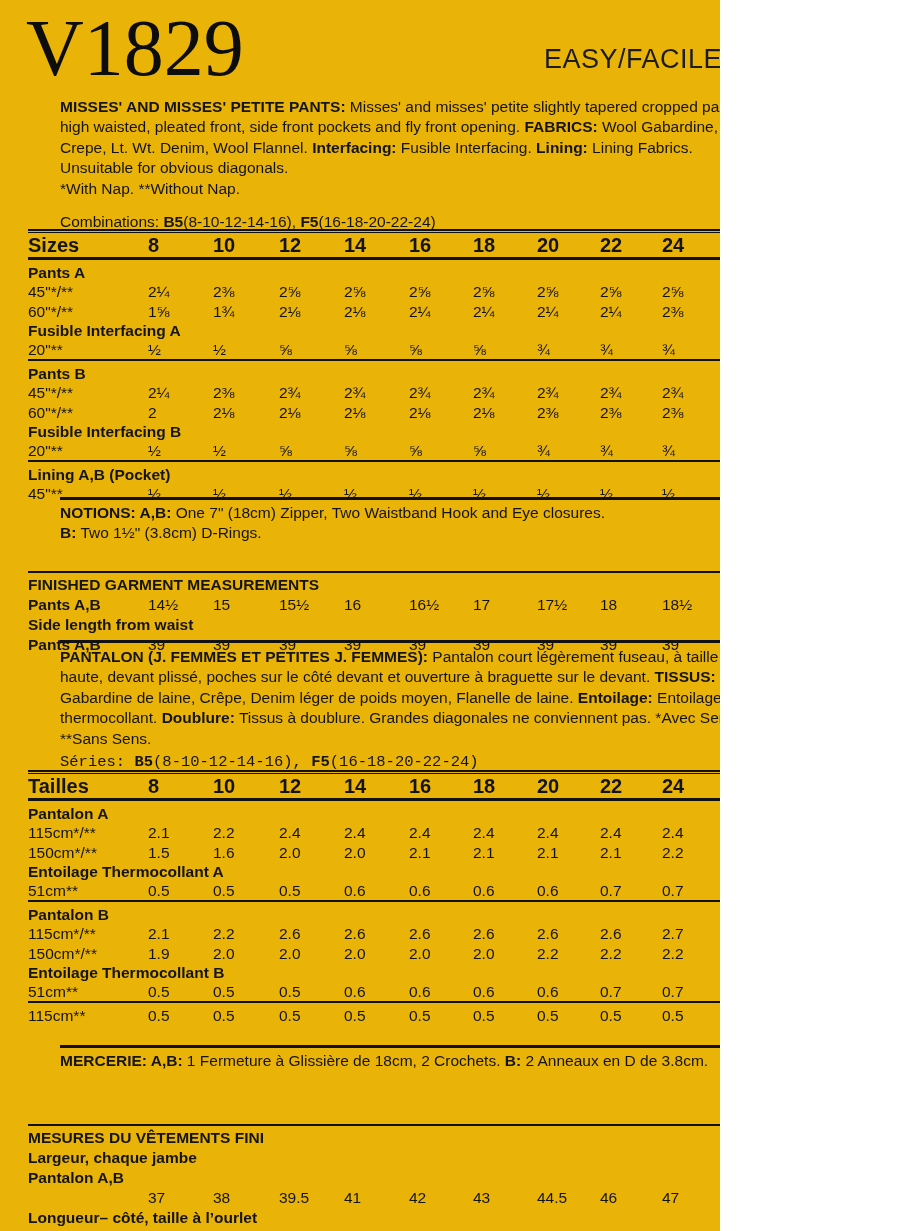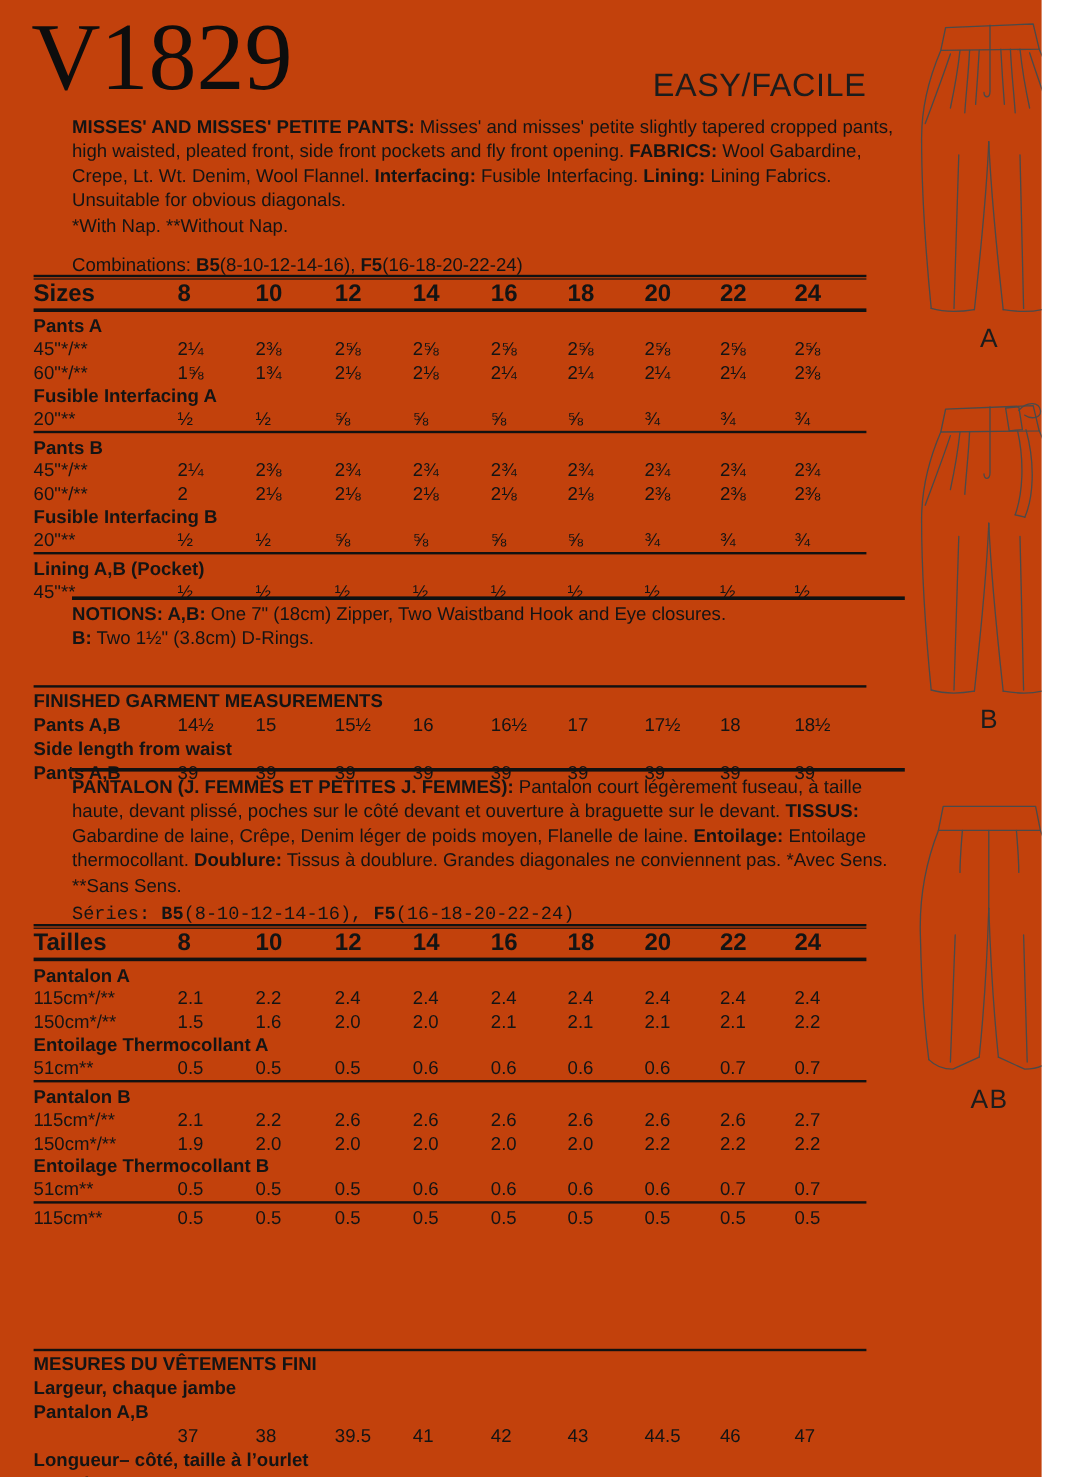--- a/index.html
+++ b/index.html
@@ -1,22 +1,22 @@
 <!DOCTYPE html>
 <html><head>
 <meta charset="utf-8">
 <style>
   html,body{margin:0;padding:0;background:#fff;}
-  .page{position:relative;width:868px;height:1231px;background:#c2410c;overflow:hidden;
+  .page{position:relative;width:720px;height:1231px;background:#eab308;overflow:hidden;
         font-family:"Liberation Sans",sans-serif;font-size:15.5px;color:#141414;}
   .abs{position:absolute;}
   .col{left:28px;width:694px;}
   
   .title{font-family:"Liberation Serif",serif;font-weight:400;font-size:80px;line-height:80px;letter-spacing:0px;color:#0d0d0d;}
-  .difficulty{font-size:27px;line-height:27px;letter-spacing:0.5px;text-align:right;color:#1c1c1c;margin-top:12px;}
+  .difficulty{font-size:27px;line-height:27px;letter-spacing:0.5px;text-align:right;color:#1c1c1c;}
   
   .para{line-height:20.4px;margin-left:32px;}
   .para b{font-weight:700;}
   
   .bt3{border-top:3px solid #111;padding-top:3px;}
   .bt25{border-top:2.5px solid #111;padding-top:2px;margin-top:28px;}
   .bt35{border-top:3.5px solid #111;padding-top:4px;}
   
   .ytable{position:absolute;left:28px;width:694px;}
   .rule{width:694px;}
@@ -315,20 +315,21 @@
         <span class="tval c2">0.5</span>
         <span class="tval c3">0.5</span>
         <span class="tval c4">0.5</span>
         <span class="tval c5">0.5</span>
         <span class="tval c6">0.5</span>
         <span class="tval c7">0.5</span>
         <span class="tval c8">0.5</span>
       </div>
     </div>
 
+  <div class="abs col para bt3" style="top:1045px;"><b>MERCERIE: A,B:</b><span> 1 Fermeture à Glissière de 18cm, 2 Crochets. </span><b>B:</b><span> 2 Anneaux en D de 3.8cm.</span></div>
 
   <div class="ytable t-mes bt25" style="top:1096px;">
       <div class="trow section">
         <span class="tlabel">MESURES DU VÊTEMENTS FINI</span>
       </div>
       <div class="trow section">
         <span class="tlabel">Largeur, chaque jambe</span>
       </div>
       <div class="trow section">
         <span class="tlabel">Pantalon A,B</span>

